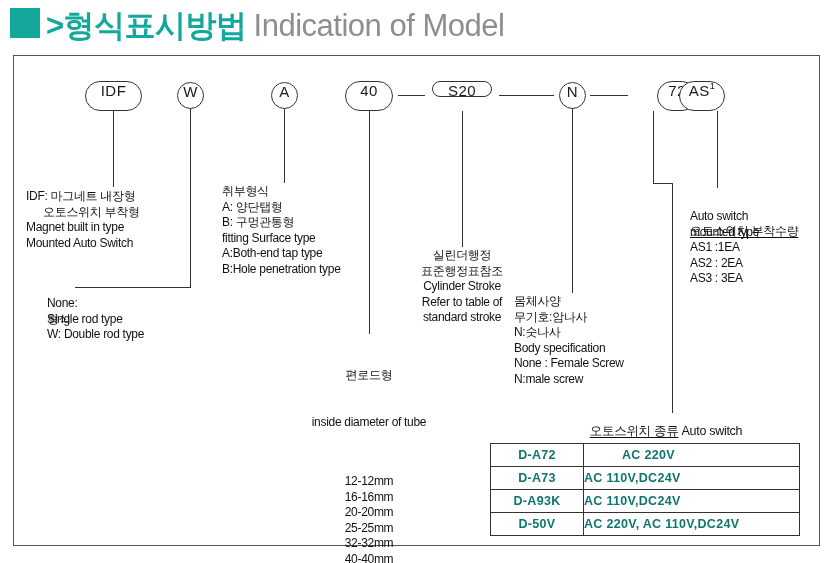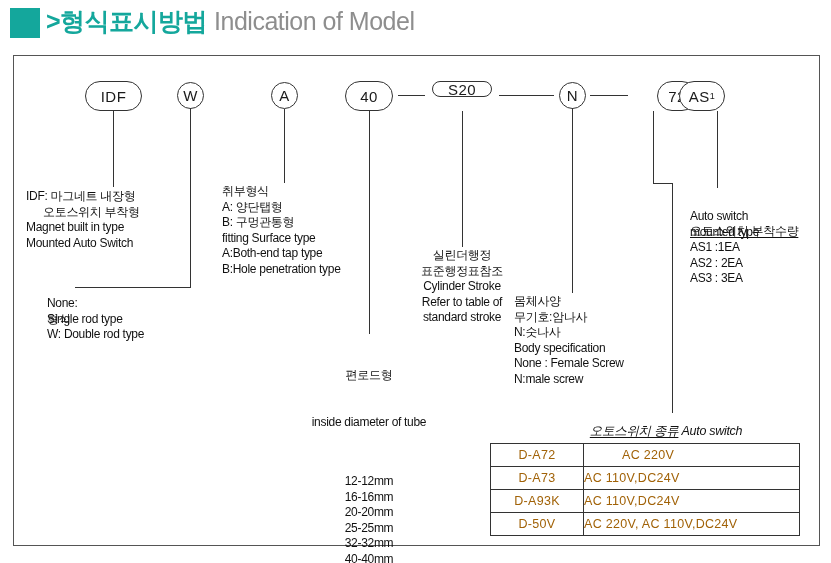--- a/index.html
+++ b/index.html
@@ -4,48 +4,48 @@
 <style>
   html,body{margin:0;padding:0;}
   body{
     width:831px;height:563px;background:#ffffff;
     font-family:"Liberation Sans","DejaVu Sans",sans-serif;
     color:#111;position:relative;overflow:hidden;
   }
   .abs{position:absolute;}
   
   .hdr-square{left:10px;top:8px;width:30px;height:30px;}
-  .hdr-title{left:46px;top:5px;font-size:25px;white-space:nowrap;}
+  .hdr-title{left:46px;top:5px;font-size:31px;white-space:nowrap;}
   .hdr-ko{font-weight:bold;letter-spacing:-0.5px;}
   .hdr-en{color:#8e8e8e;font-weight:400;margin-left:7px;letter-spacing:-0.5px;}
   
   .frame{left:13px;top:55px;width:805px;height:489px;border:1px solid #555;background:#fff;}
   
   .bubble{
     border:1.5px solid #333;border-radius:15px;background:#fff;
-    display:flex;align-items:center;justify-content:center;
+    display:flex;justify-content:center;
     font-size:15px;color:#1a1a1a;box-sizing:border-box;letter-spacing:0.5px;
   }
   .circle{border-radius:50%;}
   .bubble sub{font-size:9px;line-height:1;}
   
   .vline{width:1px;background:#333;}
   .hline{height:1px;background:#333;}
   
   .anno{font-size:12px;line-height:15.5px;color:#111;white-space:pre;letter-spacing:-0.3px;}
   .center{text-align:center;}
   .anno-magnet > div:nth-child(2){padding-left:17px;}
   .sizes{margin-top:13px;}
   .u{text-decoration:underline;text-underline-offset:2px;}
   
-  .tbl-title{left:556px;top:423px;width:220px;text-align:center;font-size:12.5px;letter-spacing:-0.3px;font-style:italic;}
+  .tbl-title{left:556px;top:423px;width:220px;text-align:center;font-size:12.5px;letter-spacing:-0.3px;}
   table.aswitch{left:490px;top:443px;width:310px;border-collapse:collapse;table-layout:fixed;}
   table.aswitch td{
-    border:1px solid #333;height:22px;font-size:12.5px;color:#a16207;
-    letter-spacing:0.3px;padding:0;
+    border:1px solid #333;height:22px;font-size:12.5px;color:#0f766e;
+    letter-spacing:0.3px;padding:0;font-weight:bold;
   }
   td.model{width:92px;text-align:center;}
   td.volt{padding-left:10px;}
   tr.first td.volt{padding-left:38px;}
 </style>
 </head>
 <body>
 
 <div class="abs hdr-square" style="background: rgb(20, 167, 156);"></div>
 <div class="abs hdr-title">

